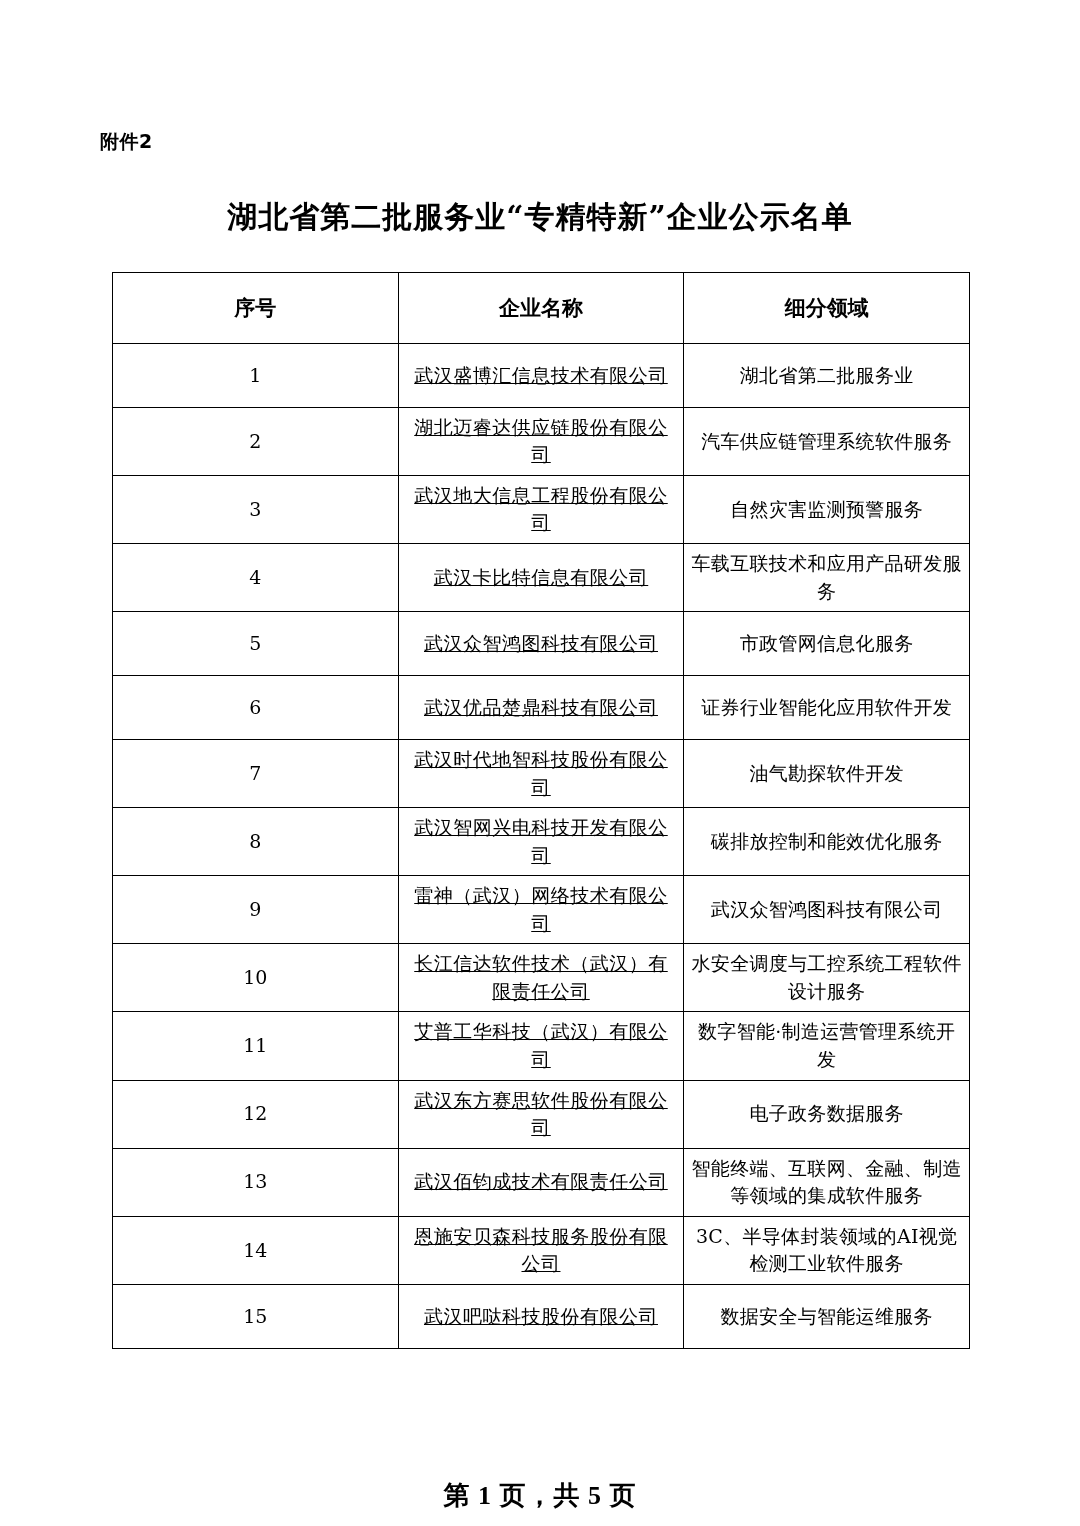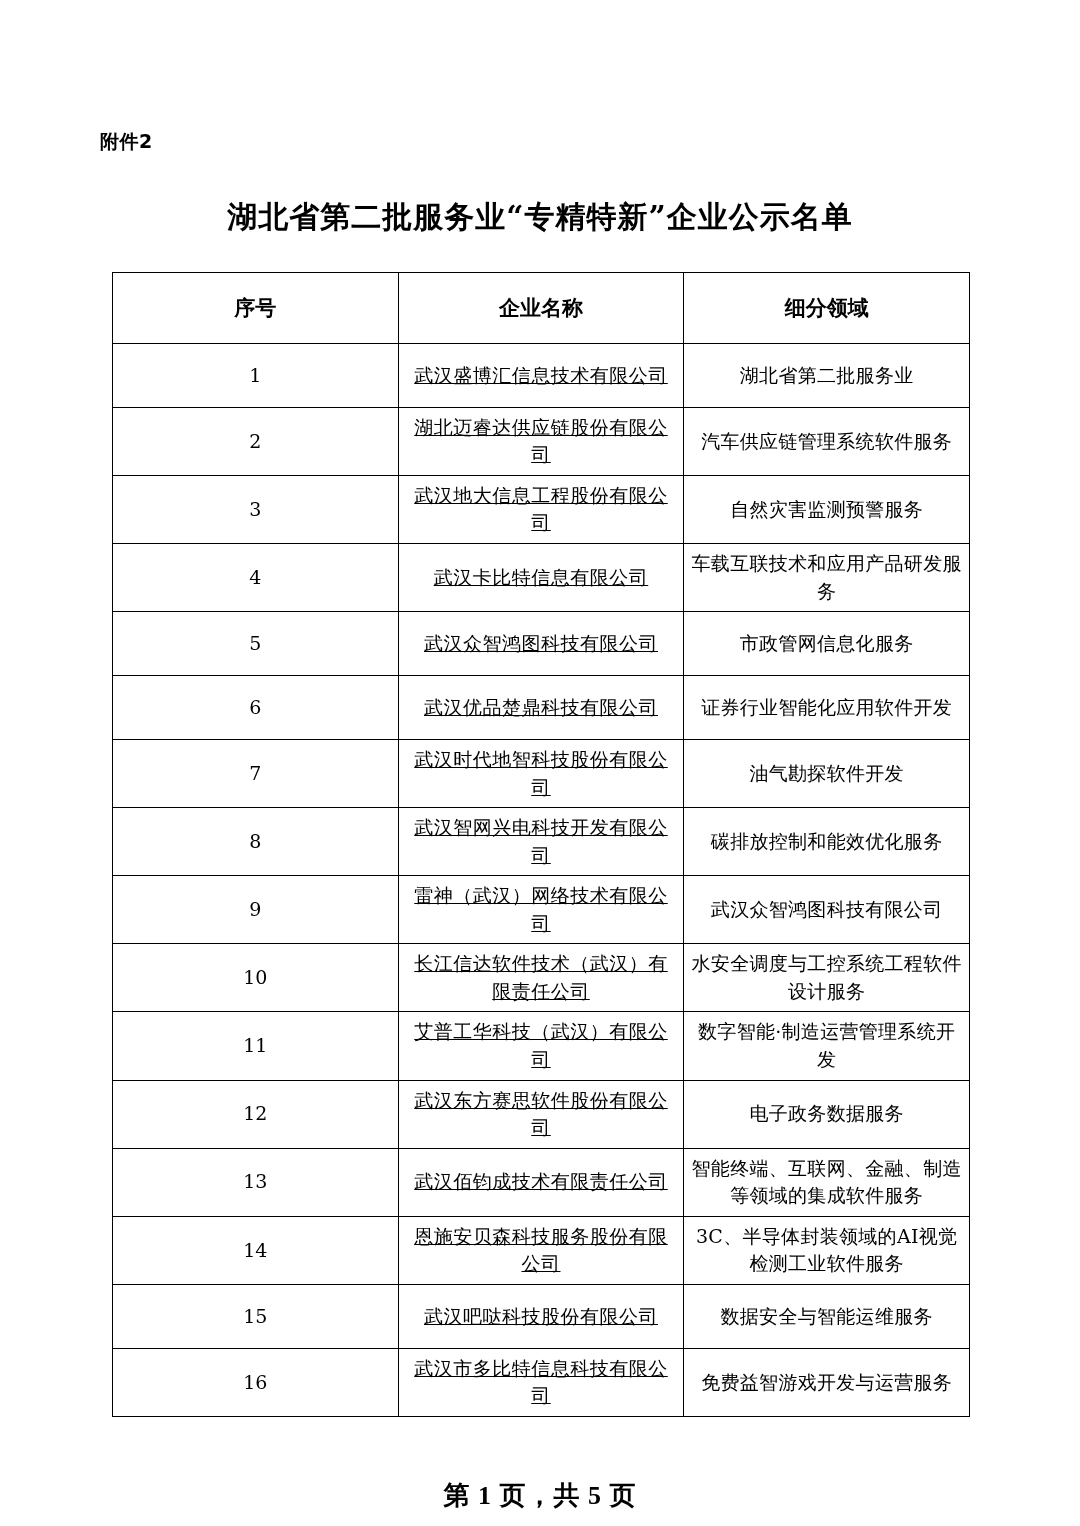--- a/index.html
+++ b/index.html
@@ -173,23 +173,18 @@
       <tr>
         <td class="idx">14</td>
         <td class="name">恩施安贝森科技服务股份有限公司</td>
         <td class="field">3C、半导体封装领域的AI视觉检测工业软件服务</td>
       </tr>
       <tr>
         <td class="idx">15</td>
         <td class="name">武汉吧哒科技股份有限公司</td>
         <td class="field">数据安全与智能运维服务</td>
       </tr>
-      <tr>
-        <td class="idx">16</td>
-        <td class="name">武汉市多比特信息科技有限公司</td>
-        <td class="field">免费益智游戏开发与运营服务</td>
-      </tr>
     </tbody>
   </table>
 
 </div>
 
 <div class="footer">第 1 页，共 5 页</div>
 
 </body></html>

